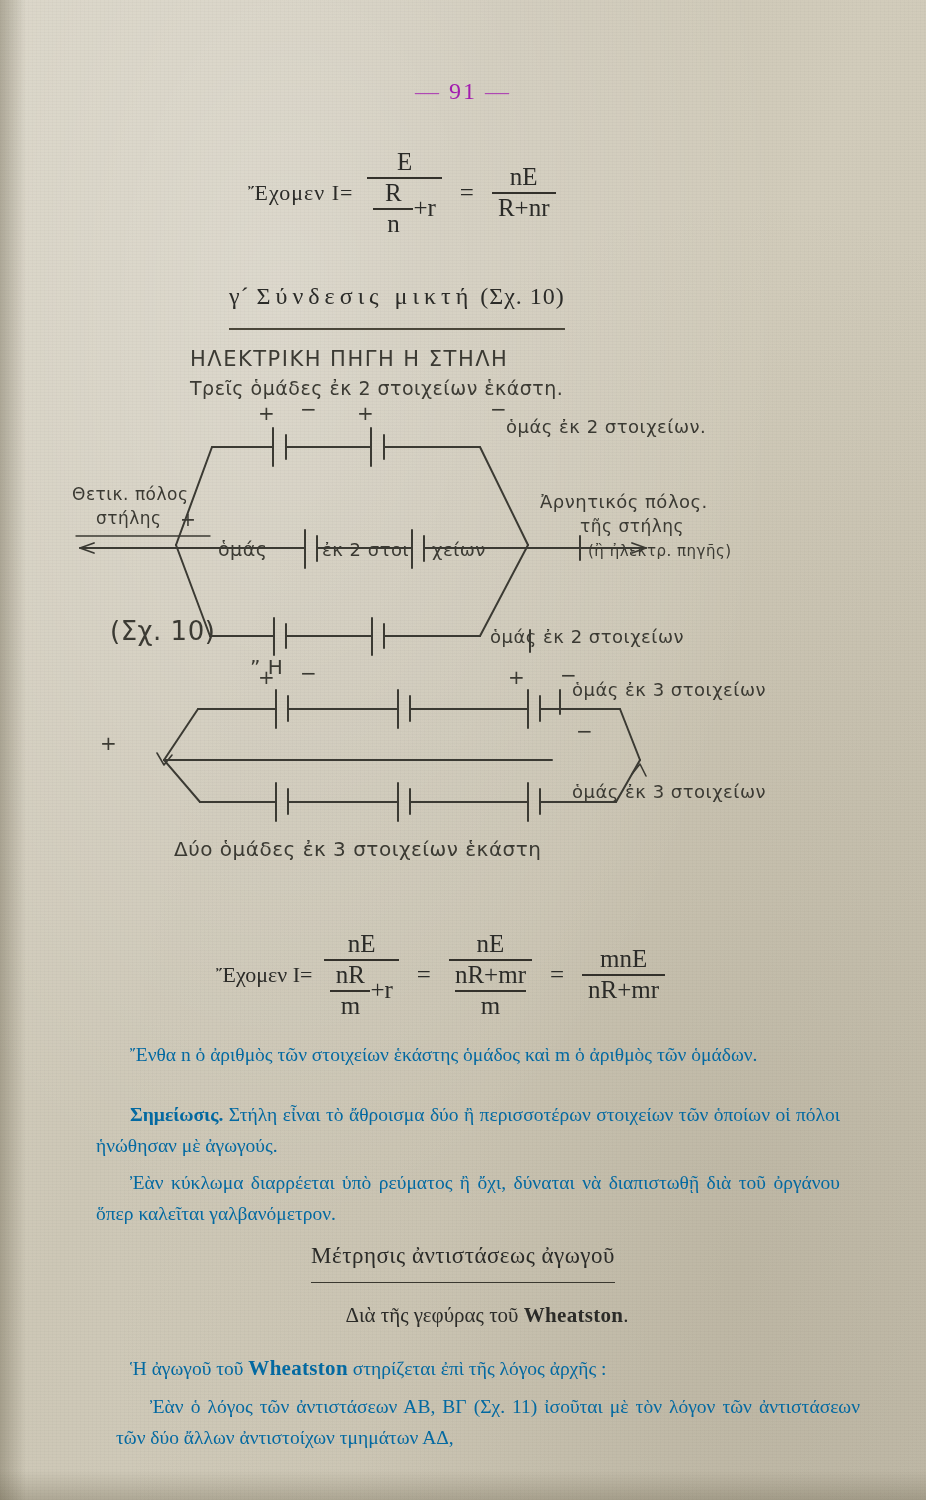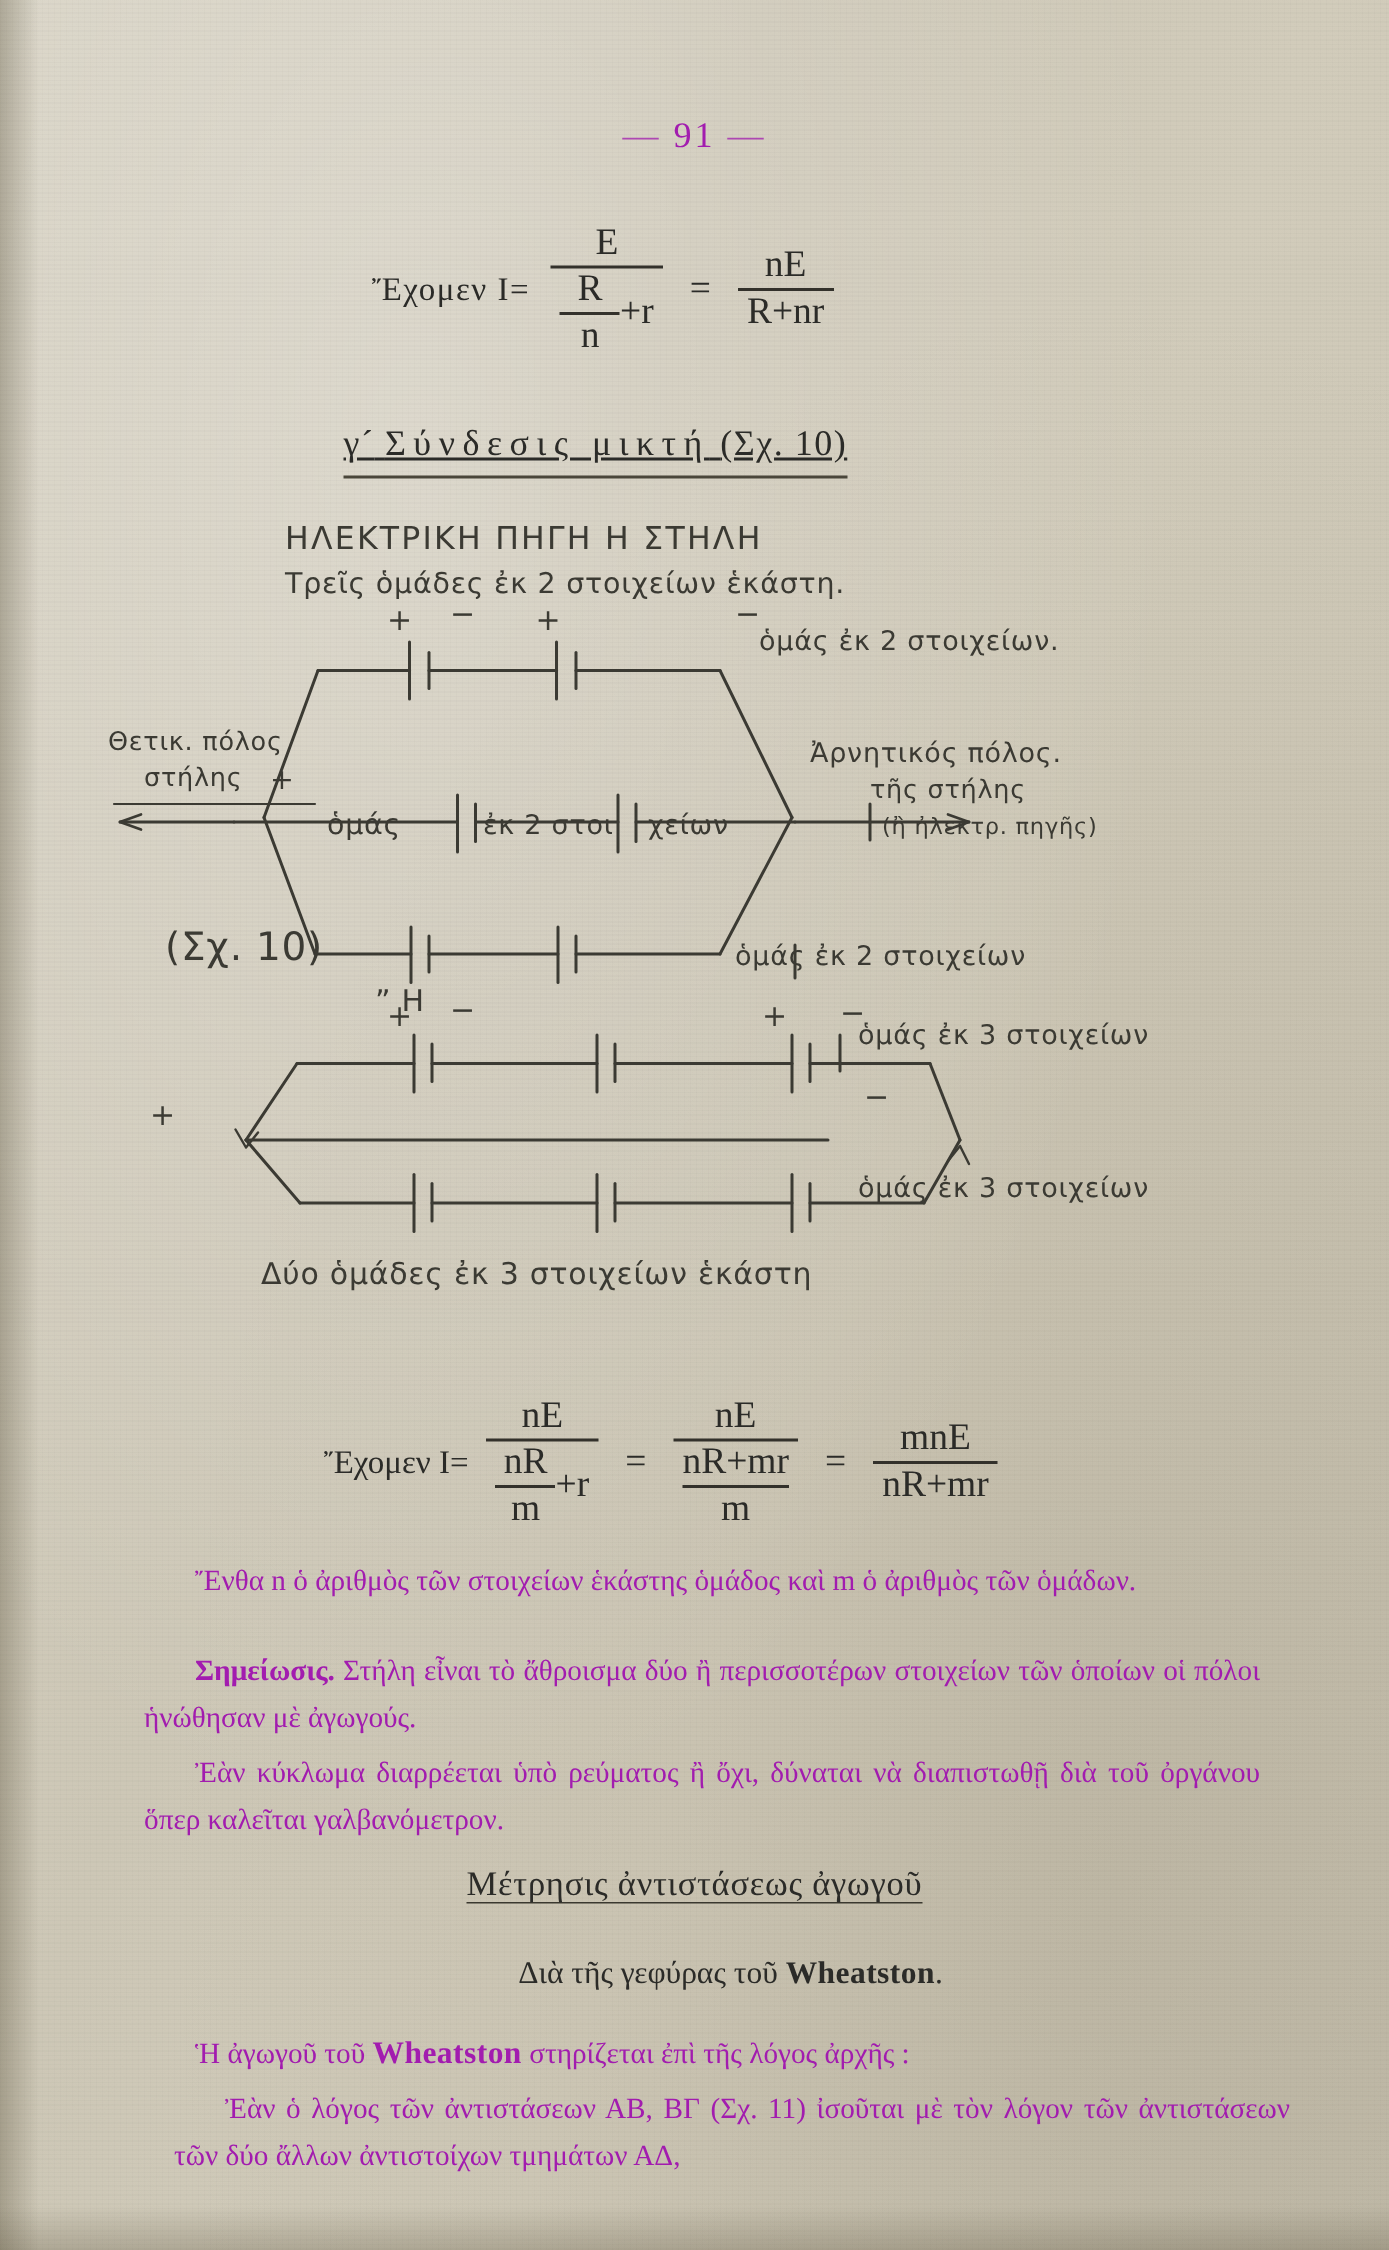--- a/index.html
+++ b/index.html
@@ -56,22 +56,21 @@
   .smallfrac { display:inline-flex; flex-direction:column; align-items:center; }
   .smallfrac .bar { height:2px; background:#33312b; width:100%; }
   .eq { margin:0 10px; }
   .stackden { display:flex; align-items:center; }
 
   
   .sec-head {
     position:absolute; top:283px; left:229px;
     font-size:24px; letter-spacing:1px;
     border-bottom:2px solid #4a463a;
-    padding-bottom:7px;
-    text-decoration:underline;
+    padding-bottom:18px;
   }
   .sec-head .sp { letter-spacing:5px; }
 
   
   .hand {
     font-family:"DejaVu Sans", sans-serif;
     color:#3b3a33;
     letter-spacing:.5px;
   }
 
@@ -83,30 +82,30 @@
     position:absolute; top:930px; left:216px;
     display:flex; align-items:center; font-size:25px;
   }
   .formula2 .lead { font-size:22px; margin-right:4px; }
 
   
   .para {
     position:absolute; left:96px; width:744px;
     font-size:19.5px; line-height:1.58;
     text-align:justify;
-    color:#a21caf;
+    color:#0369a1;
   }
   .indent { text-indent:34px; }
   .bold { font-weight:bold; }
 
   .subhead {
     position:absolute; width:100%; text-align:center;
     font-size:23px; letter-spacing:.5px;
   }
-  .subhead span { border-bottom:1.5px solid #3a382f; padding-bottom:0; }
+  .subhead span { border-bottom:1.5px solid #3a382f; padding-bottom:14px; }
 
   .center { position:absolute; width:100%; text-align:center; }
 
   .wheat { font-weight:bold; font-size:21px; letter-spacing:.3px; }
 </style>
 </head>
 <body>
 
 <div class="paper"></div>
 <div class="grain"></div>

